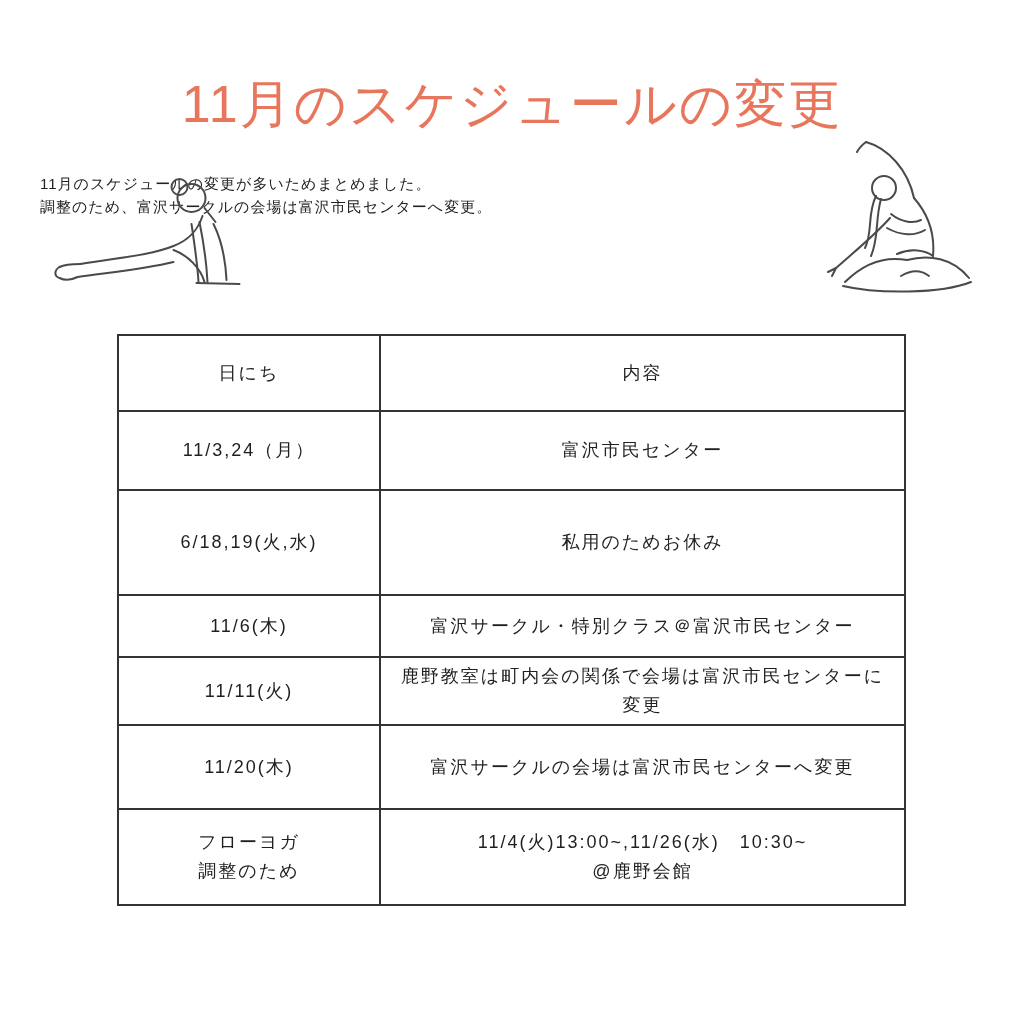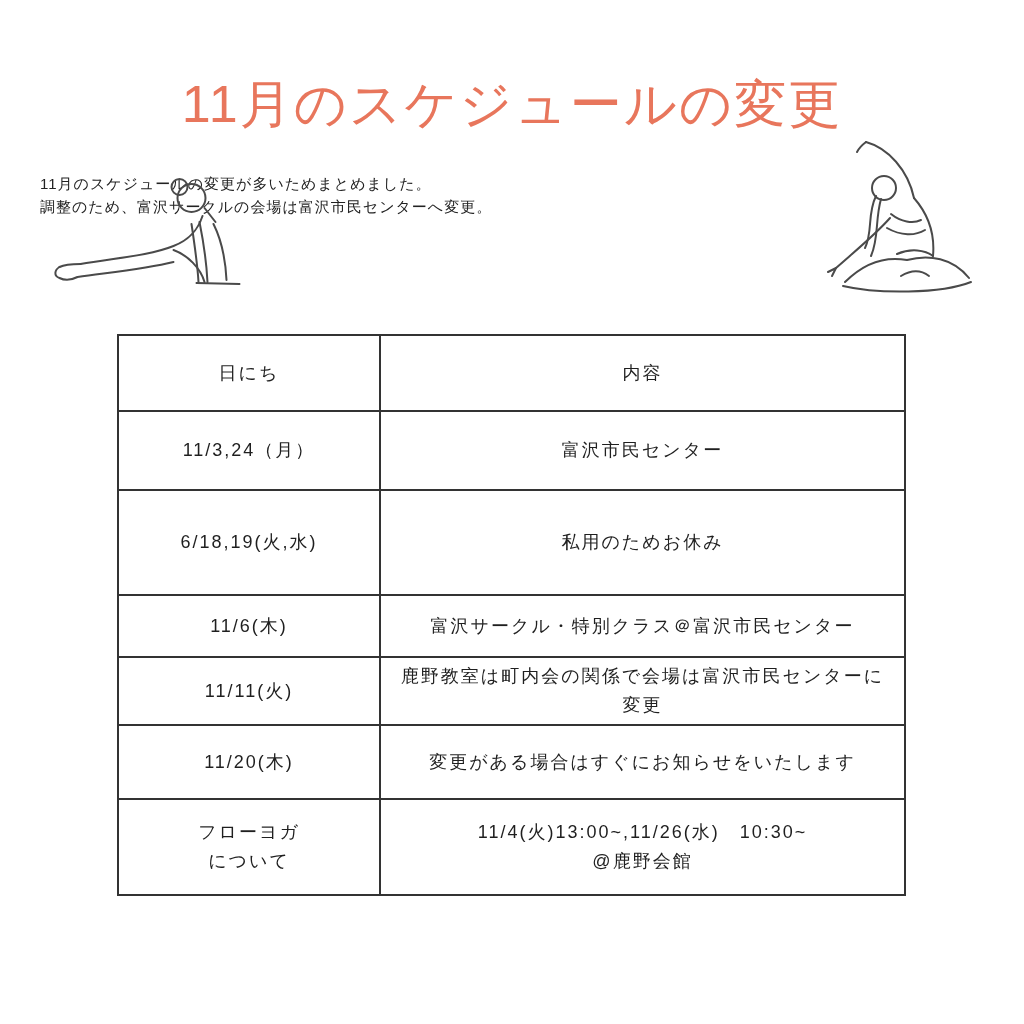--- a/index.html
+++ b/index.html
@@ -97,26 +97,26 @@
       </tr>
       <tr style="height:62px">
         <td>11/6(木)</td>
         <td>富沢サークル・特別クラス＠富沢市民センター</td>
       </tr>
       <tr style="height:67px">
         <td>11/11(火)</td>
         <td>鹿野教室は町内会の関係で会場は富沢市民センターに
 変更</td>
       </tr>
-      <tr style="height:74px">
+      <tr style="height:84px">
         <td>11/20(木)</td>
-        <td>変更がある場合はすぐにお知らせをいたします</td>
+        <td>富沢サークルの会場は富沢市民センターへ変更</td>
       </tr>
       <tr style="height:96px">
         <td>フローヨガ
-について</td>
+調整のため</td>
         <td>11/4(火)13:00~,11/26(水)　10:30~
 @鹿野会館</td>
       </tr>
     </tbody>
   </table>
 
 </div>
 
 </body></html>

